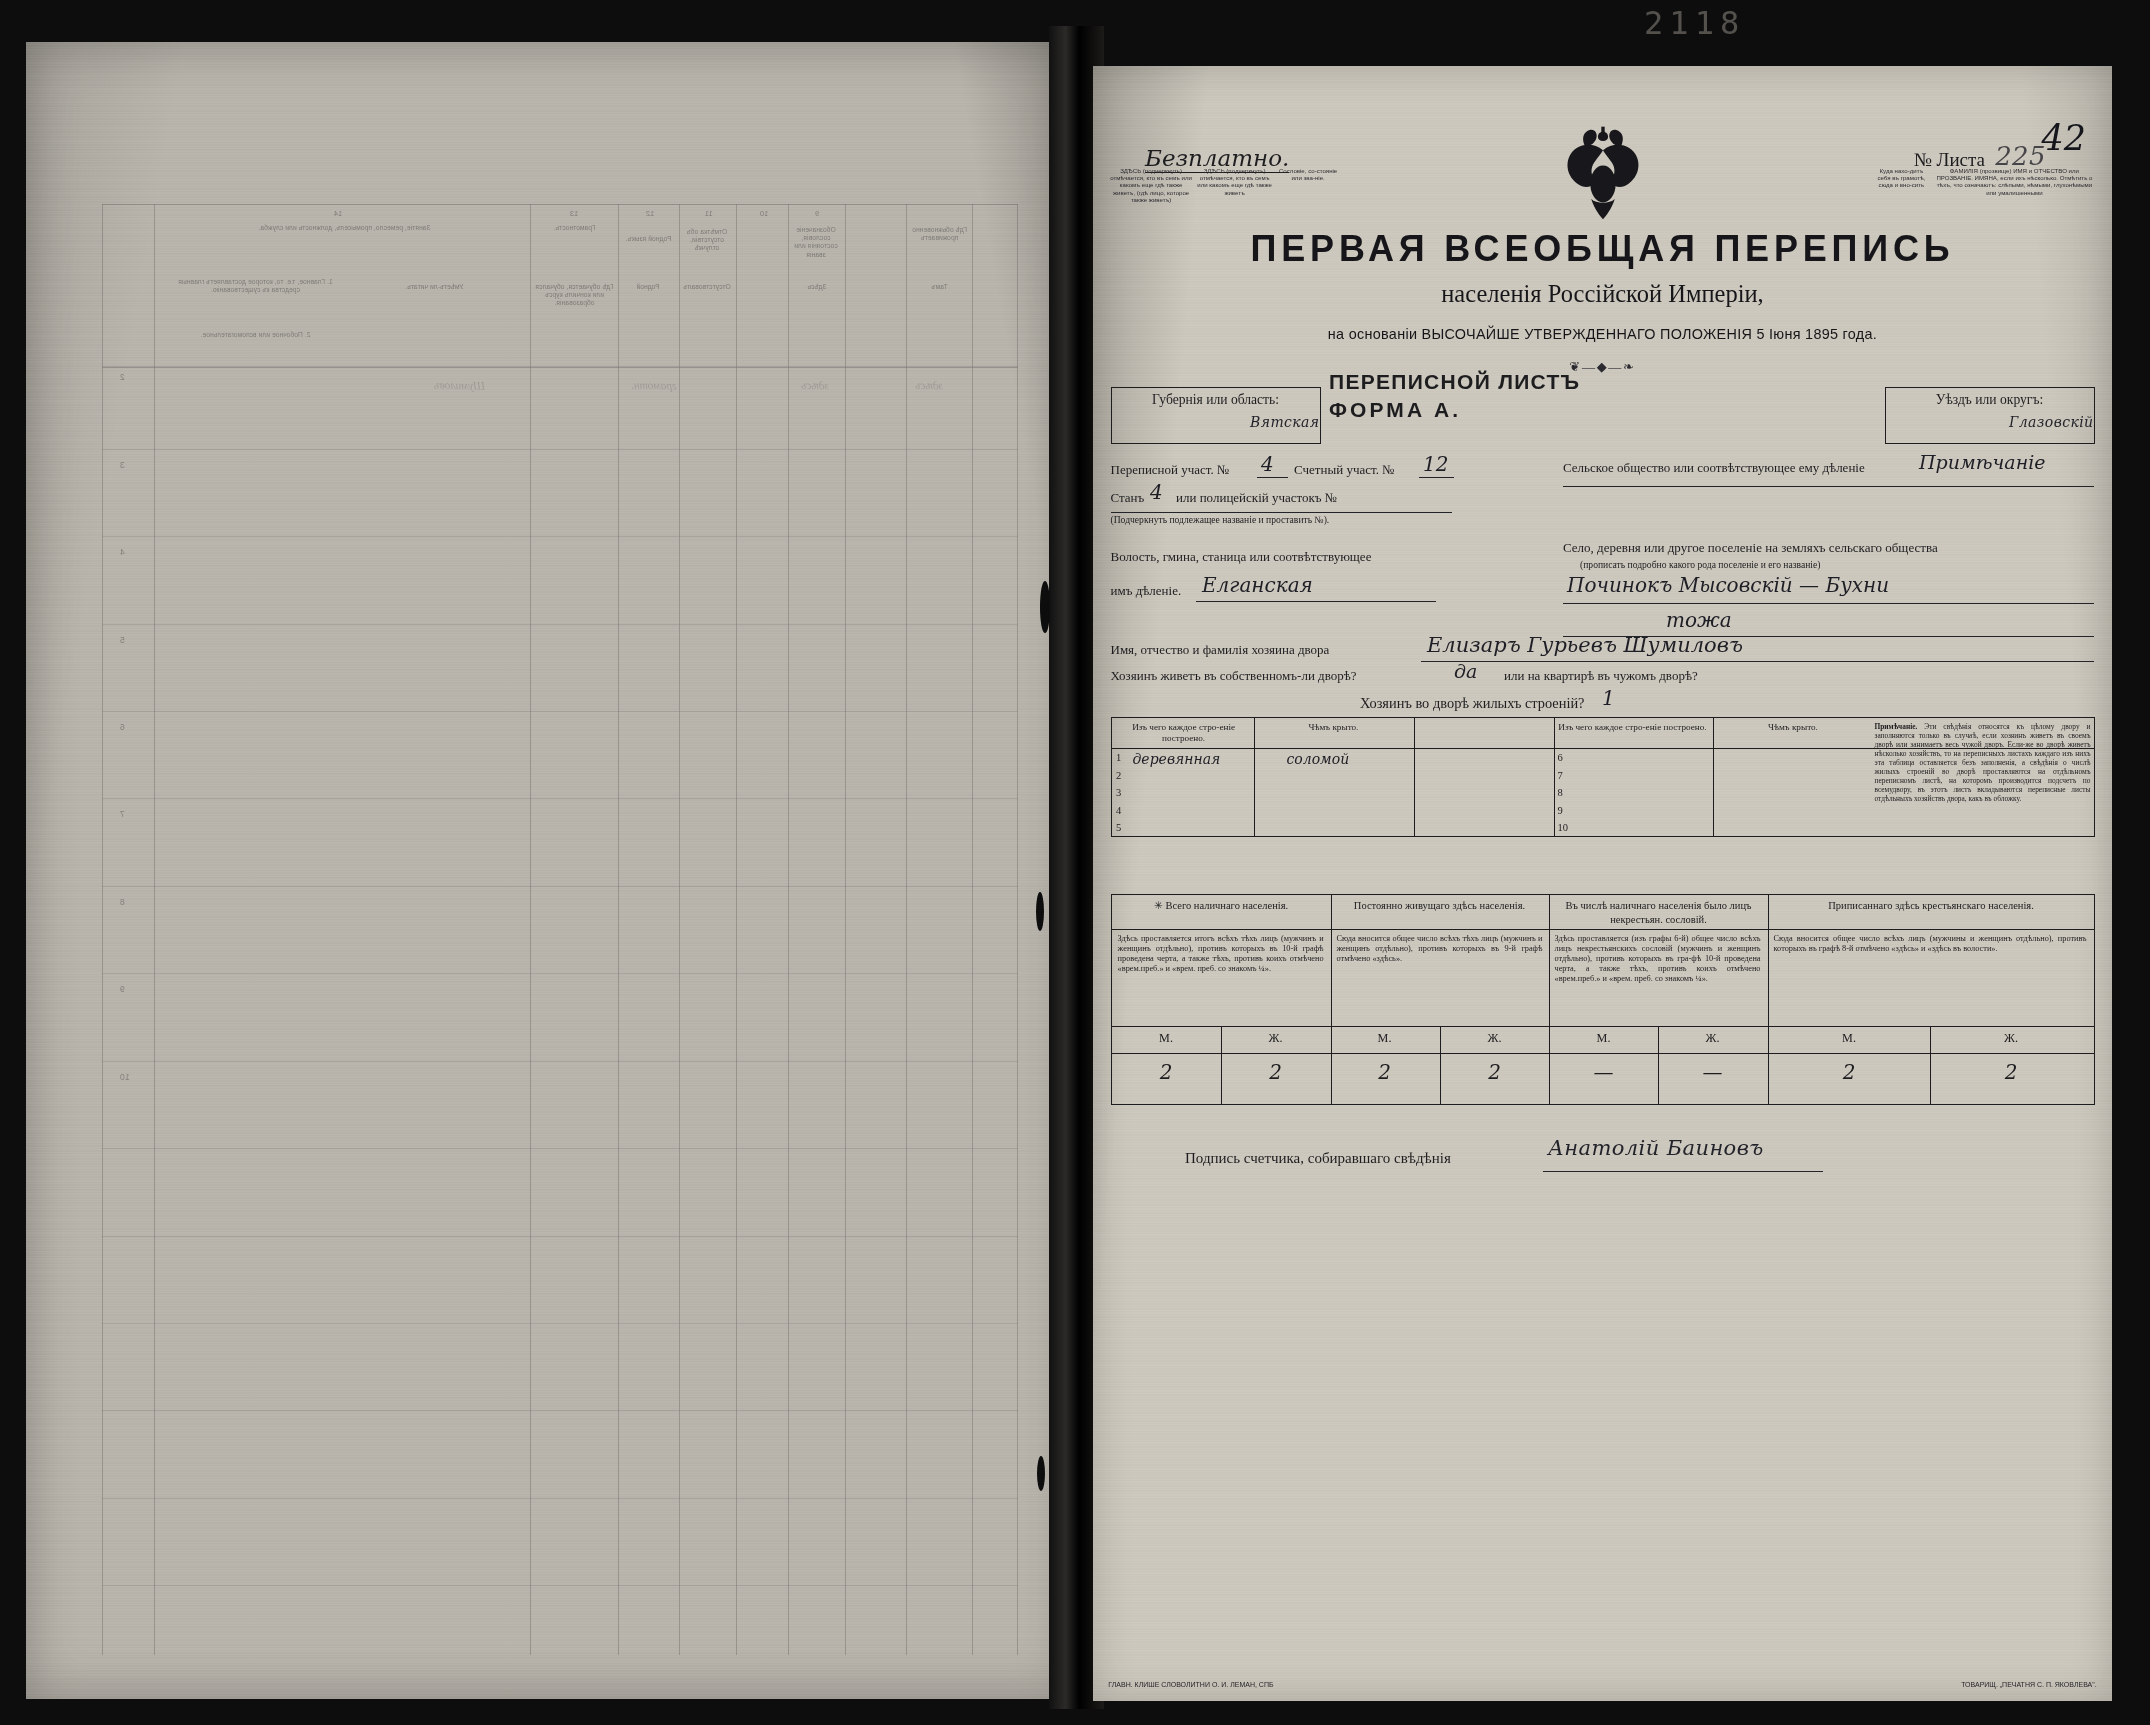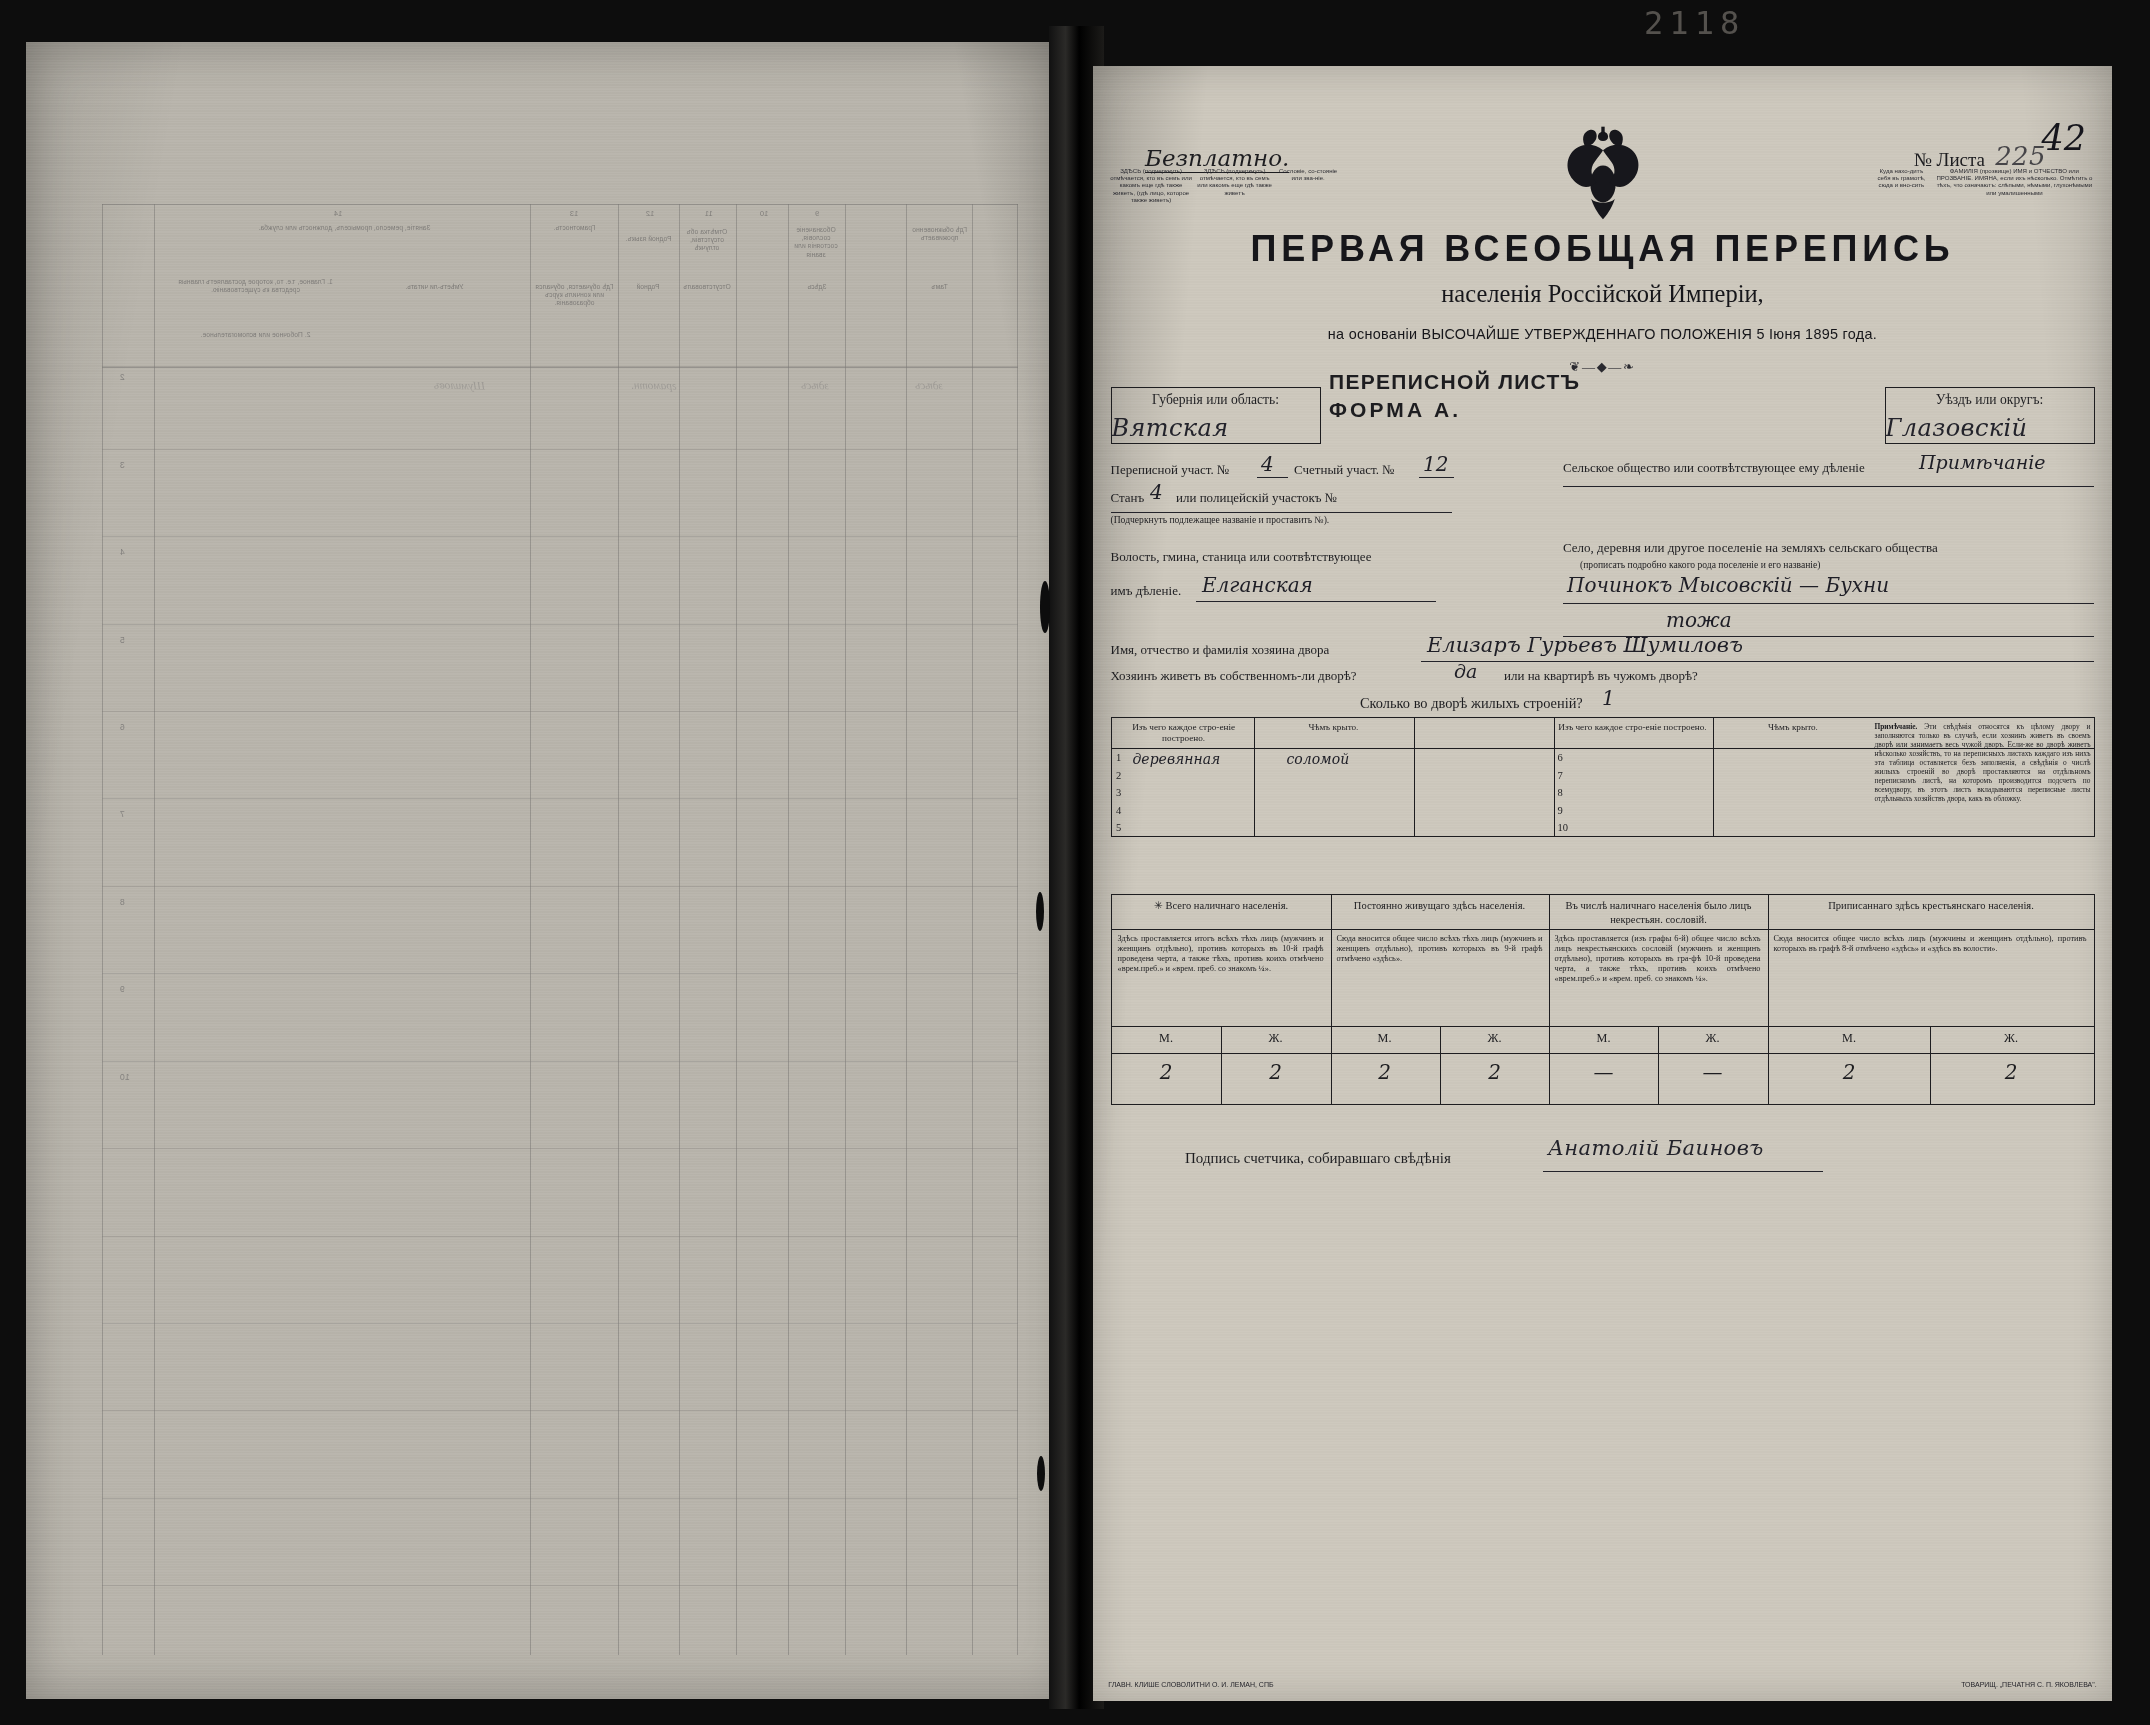--- a/index.html
+++ b/index.html
@@ -256,22 +256,22 @@
   .box-label {
     position: absolute;
     left: 0; right: 0; top: 4.4px;
     text-align: center;
     font-size: 13.6px;
     font-family: "Liberation Serif", serif;
   }
   .box-value {
     position: absolute;
     left: 0; right: 0; top: 26px;
-    text-align: left;
-    font-size: 24px;
+    text-align: right;
+    font-size: 14px;
   }
   #form-title {
     position: absolute;
     left: 236px;
     right: 236px;
     top: 304px;
     text-align: left;
     font-family: "Liberation Sans", sans-serif;
     font-weight: bold;
     font-size: 21px;
@@ -614,21 +614,21 @@
     <div class="rule" style="left:470px; top:570px; width:531px;"></div>
 
     <div class="ln" style="left:17.5px; top:576px;">Имя, отчество и фамилія хозяина двора</div>
     <div class="hwval" style="left:334px; top:567px; font-size:21px;">Елизаръ Гурьевъ Шумиловъ</div>
     <div class="rule" style="left:328px; top:595px; width:673px;"></div>
 
     <div class="ln" style="left:17.5px; top:602px;">Хозяинъ живетъ въ собственномъ-ли дворѣ?</div>
     <div class="hwval" style="left:361px; top:594px; font-size:19px;">да</div>
     <div class="ln" style="left:411px; top:602px;">или на квартирѣ въ чужомъ дворѣ?</div>
 
-    <div class="ln" style="left:267px; top:629px; font-size:14.4px;">Сколько во дворѣ жилыхъ строеній?</div>
+    <div class="ln" style="left:267px; top:629px; font-size:14.4px;">Хозяинъ во дворѣ жилыхъ строеній?</div>
     <div class="hwval" style="left:509px; top:620px; font-size:20px;">1</div>
 
     <div id="buildings-table" style="top:651px;">
       <div class="vline" style="left:142px;"></div>
       <div class="vline" style="left:302px;"></div>
       <div class="vline" style="left:442px;"></div>
       <div class="vline" style="left:601px;"></div>
       <div class="hline" style="top:30px;"></div>
 
       <div class="bt-head" style="left:2.6px;   width:139px;">Изъ чего каждое стро-еніе построено.</div>

